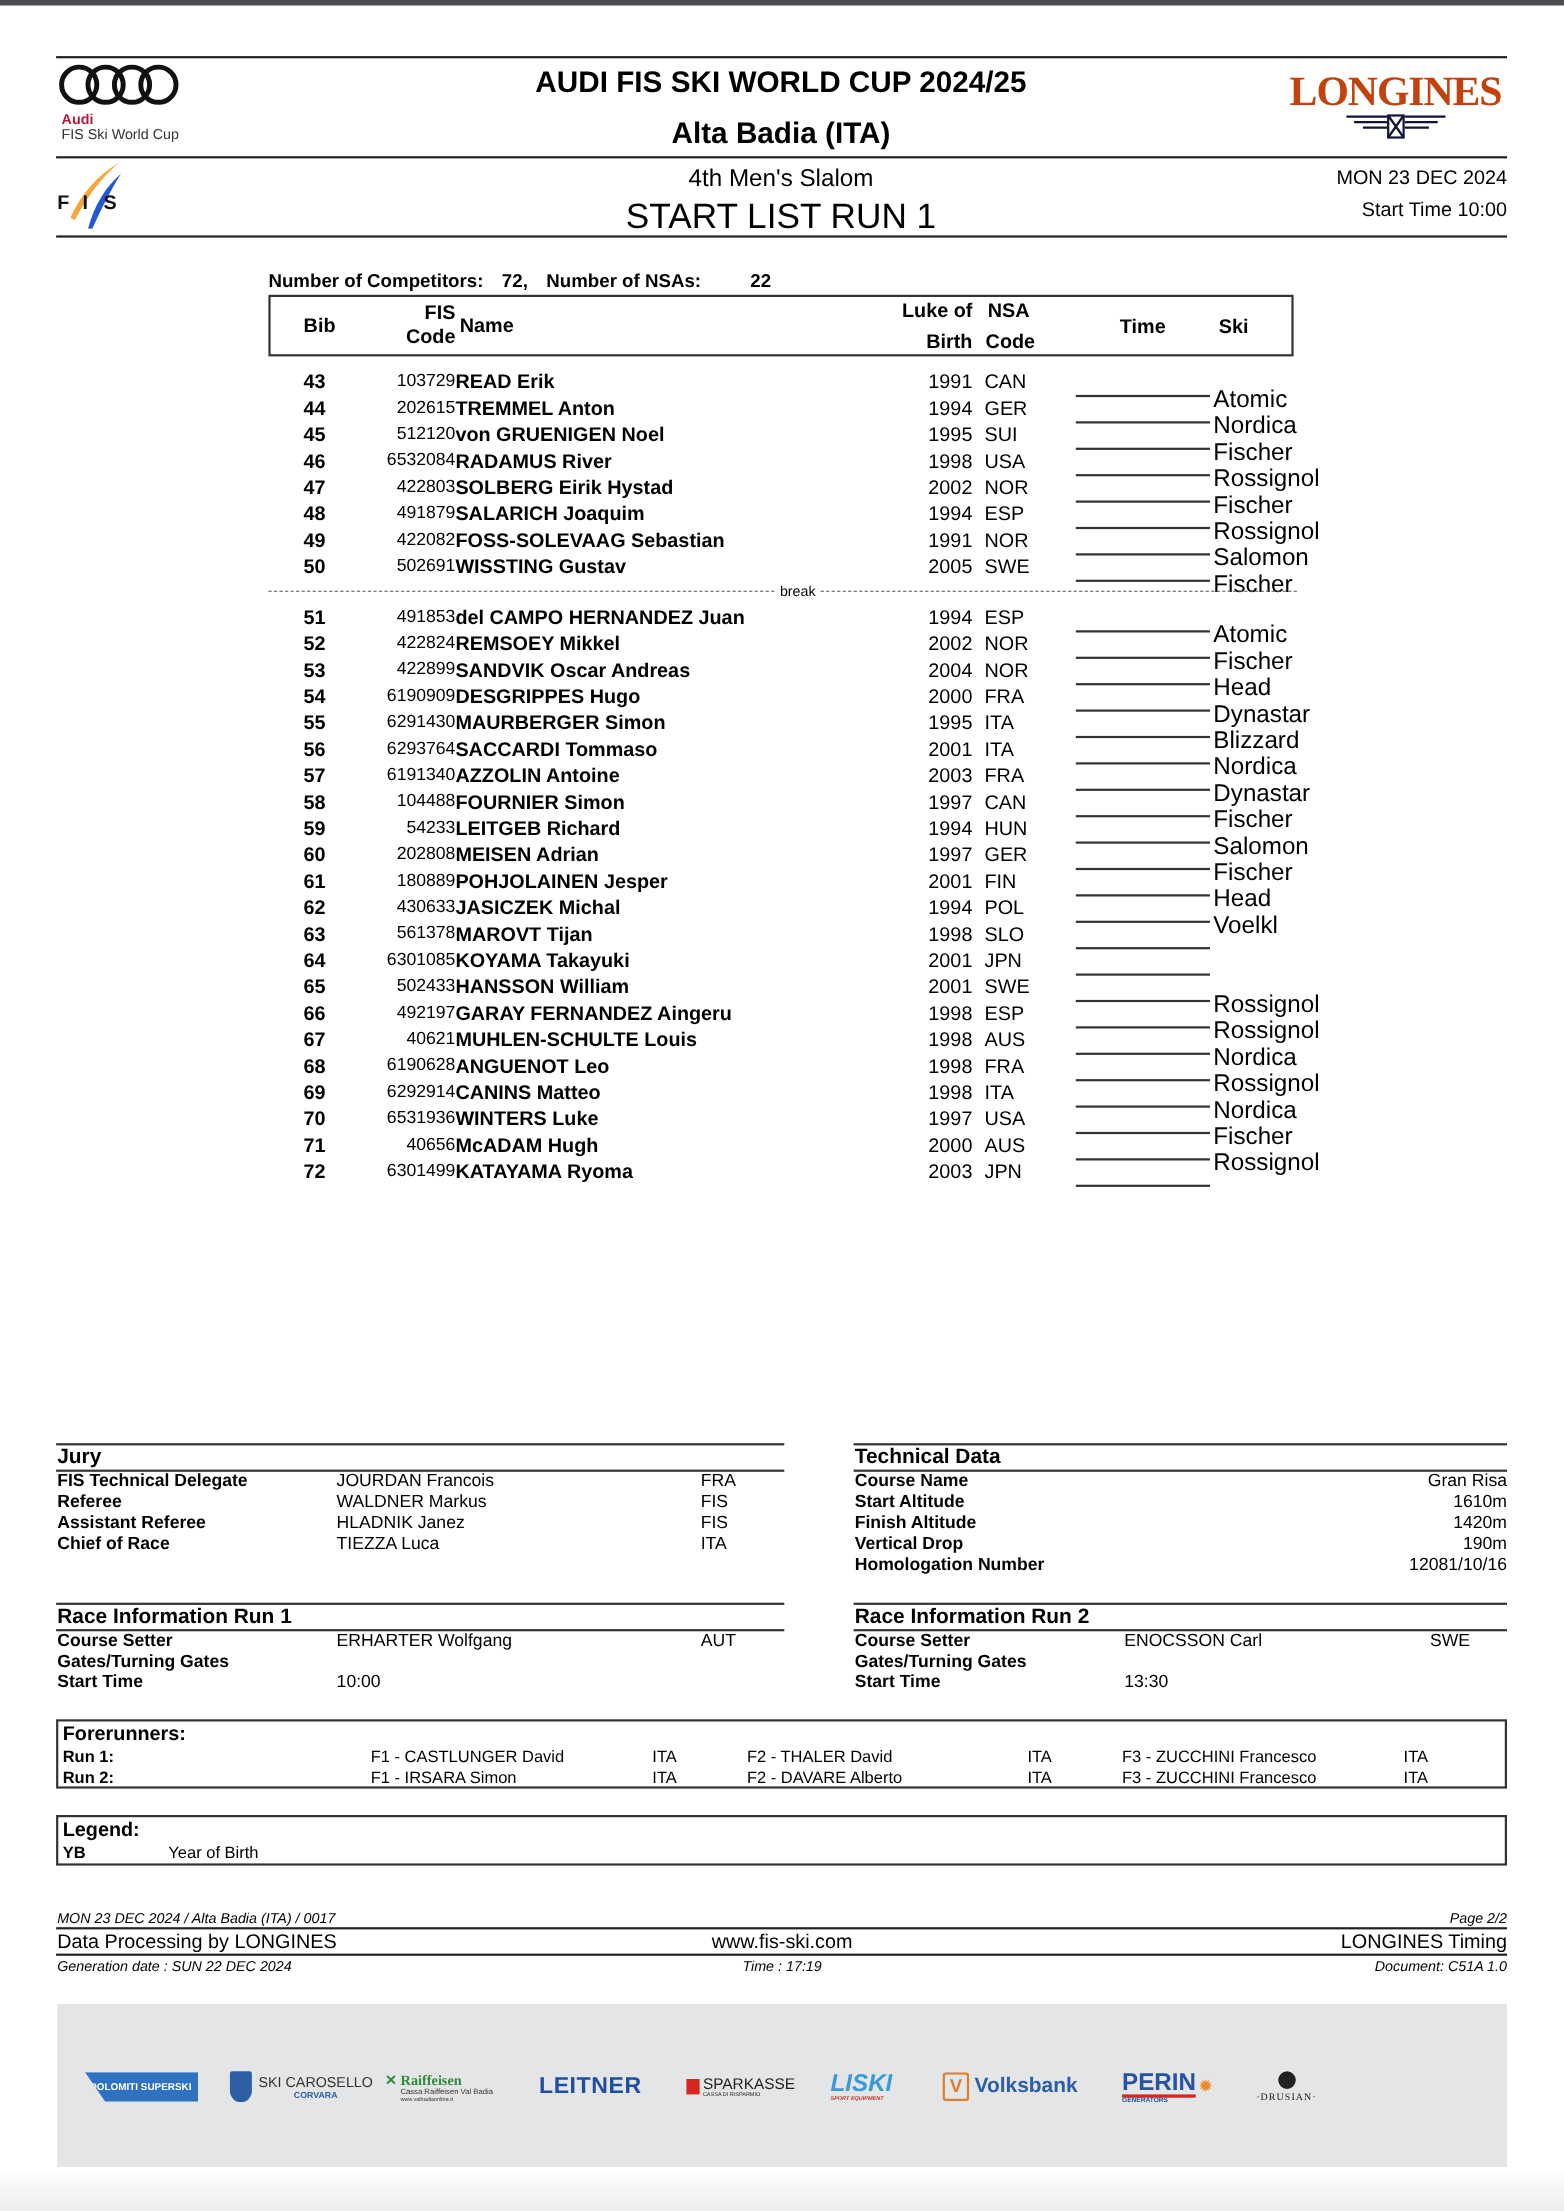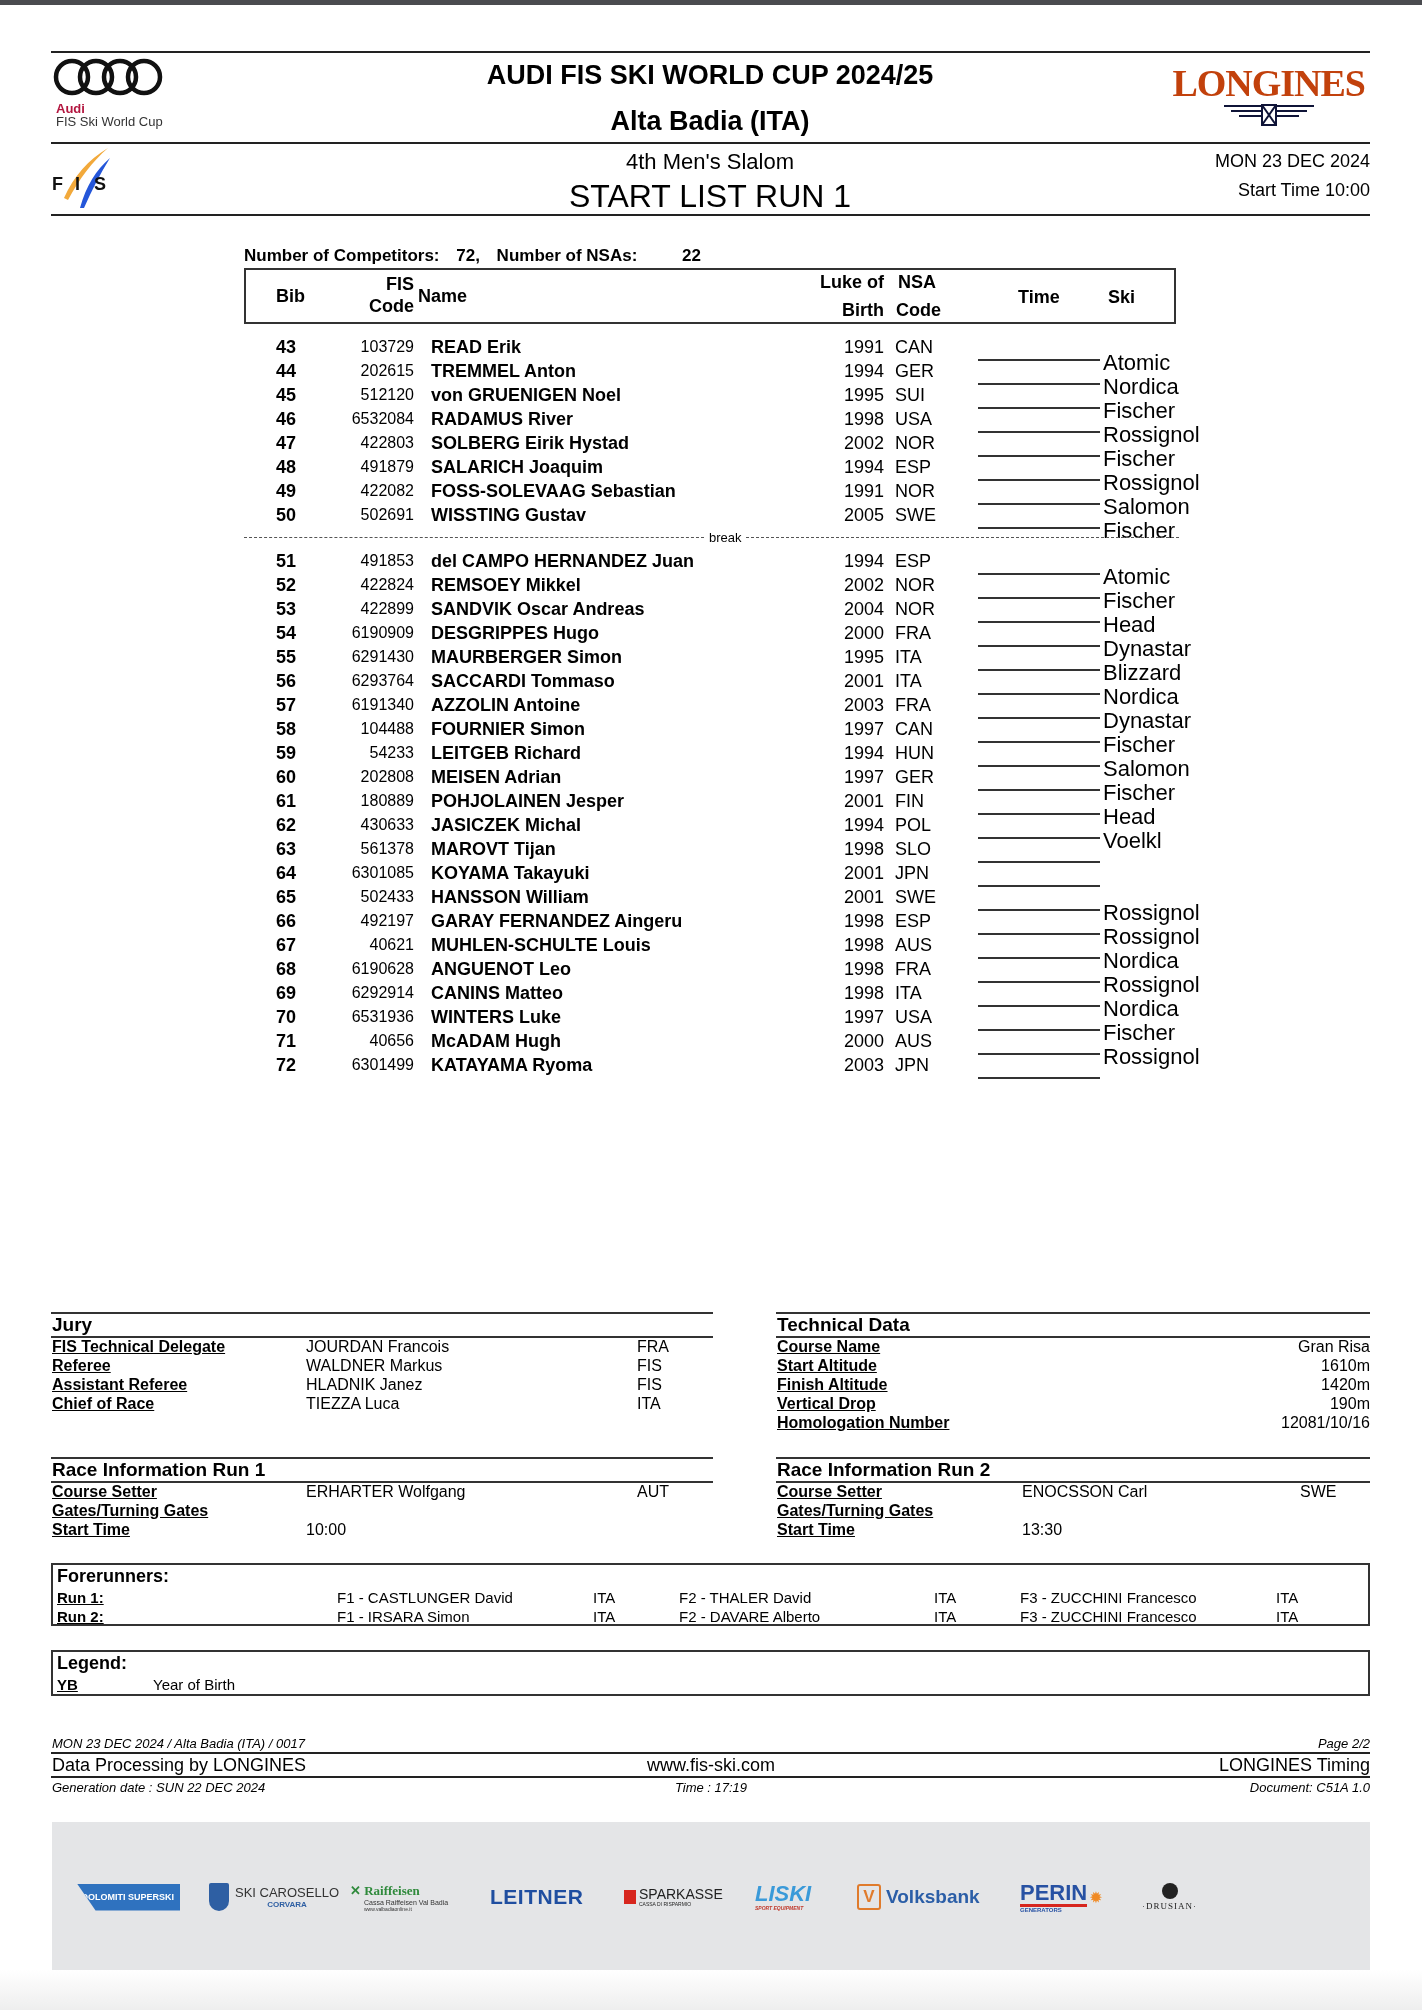--- a/index.html
+++ b/index.html
@@ -18,32 +18,32 @@
   .longines-word { font-family:"Liberation Serif", serif; font-weight:bold; font-size:38px; color:#c2410c; letter-spacing:-1px; line-height:1; }
   .meta-right { position:absolute; right:52px; text-align:right; font-size:18px; }
   
   .summary { position:absolute; left:244px; top:246px; font-size:17px; font-weight:bold; }
   .summary span { display:inline-block; }
   .thead { position:absolute; left:244px; top:268px; width:932px; height:56px; border:2px solid #333; box-sizing:border-box; font-weight:bold; font-size:18px; }
   .th { position:absolute; }
   .row { position:absolute; left:244px; width:935px; height:24px; font-size:18px; }
   .row .bib { position:absolute; left:20px; width:44px; text-align:center; font-weight:bold; top:2px; }
   .row .code { position:absolute; left:80px; width:90px; text-align:right; font-size:16px; top:3px; }
-  .row .name { position:absolute; left:187px; font-weight:bold; top:2px; white-space:nowrap; }
+  .row .name { position:absolute; left:170px; font-weight:bold; top:2px; white-space:nowrap; }
   .row .yob { position:absolute; left:590px; width:50px; text-align:right; top:2px; }
   .row .nsa { position:absolute; left:651px; top:2px; }
   .row .timeline { position:absolute; left:734px; width:122px; height:1.5px; background:#333; top:24px; }
   .row .ski { position:absolute; left:859px; font-size:22px; top:3px;margin-top:12px; }
   .break { position:absolute; left:244px; top:530px; width:935px; height:14px; }
   .break .dash { position:absolute; top:7px; height:0; border-top:1.5px dashed #555; }
   .break .lbl { position:absolute; left:465px; top:0px; font-size:13px; }
   
   .sec-rule { position:absolute; height:2px; background:#333; }
   .sec-title { position:absolute; font-weight:bold; font-size:19px; }
-  .kv-label { position:absolute; font-weight:bold; font-size:16px;text-decoration:underline; }
+  .kv-label { position:absolute; font-weight:bold; font-size:16px; }
   .kv-val { position:absolute; font-size:16px; }
   .box { position:absolute; left:51px; width:1319px; border:2px solid #333; box-sizing:border-box; }
   .small { font-size:13px;font-style:italic; }
   .sponsors { position:absolute; left:52px; top:1822px; width:1318px; height:150px; background:#e4e5e7; }
   .sp { position:absolute; top:0; height:150px; display:flex; align-items:center; }
 </style>
 </head>
 <body>
 
 <div class="topbar"></div>

